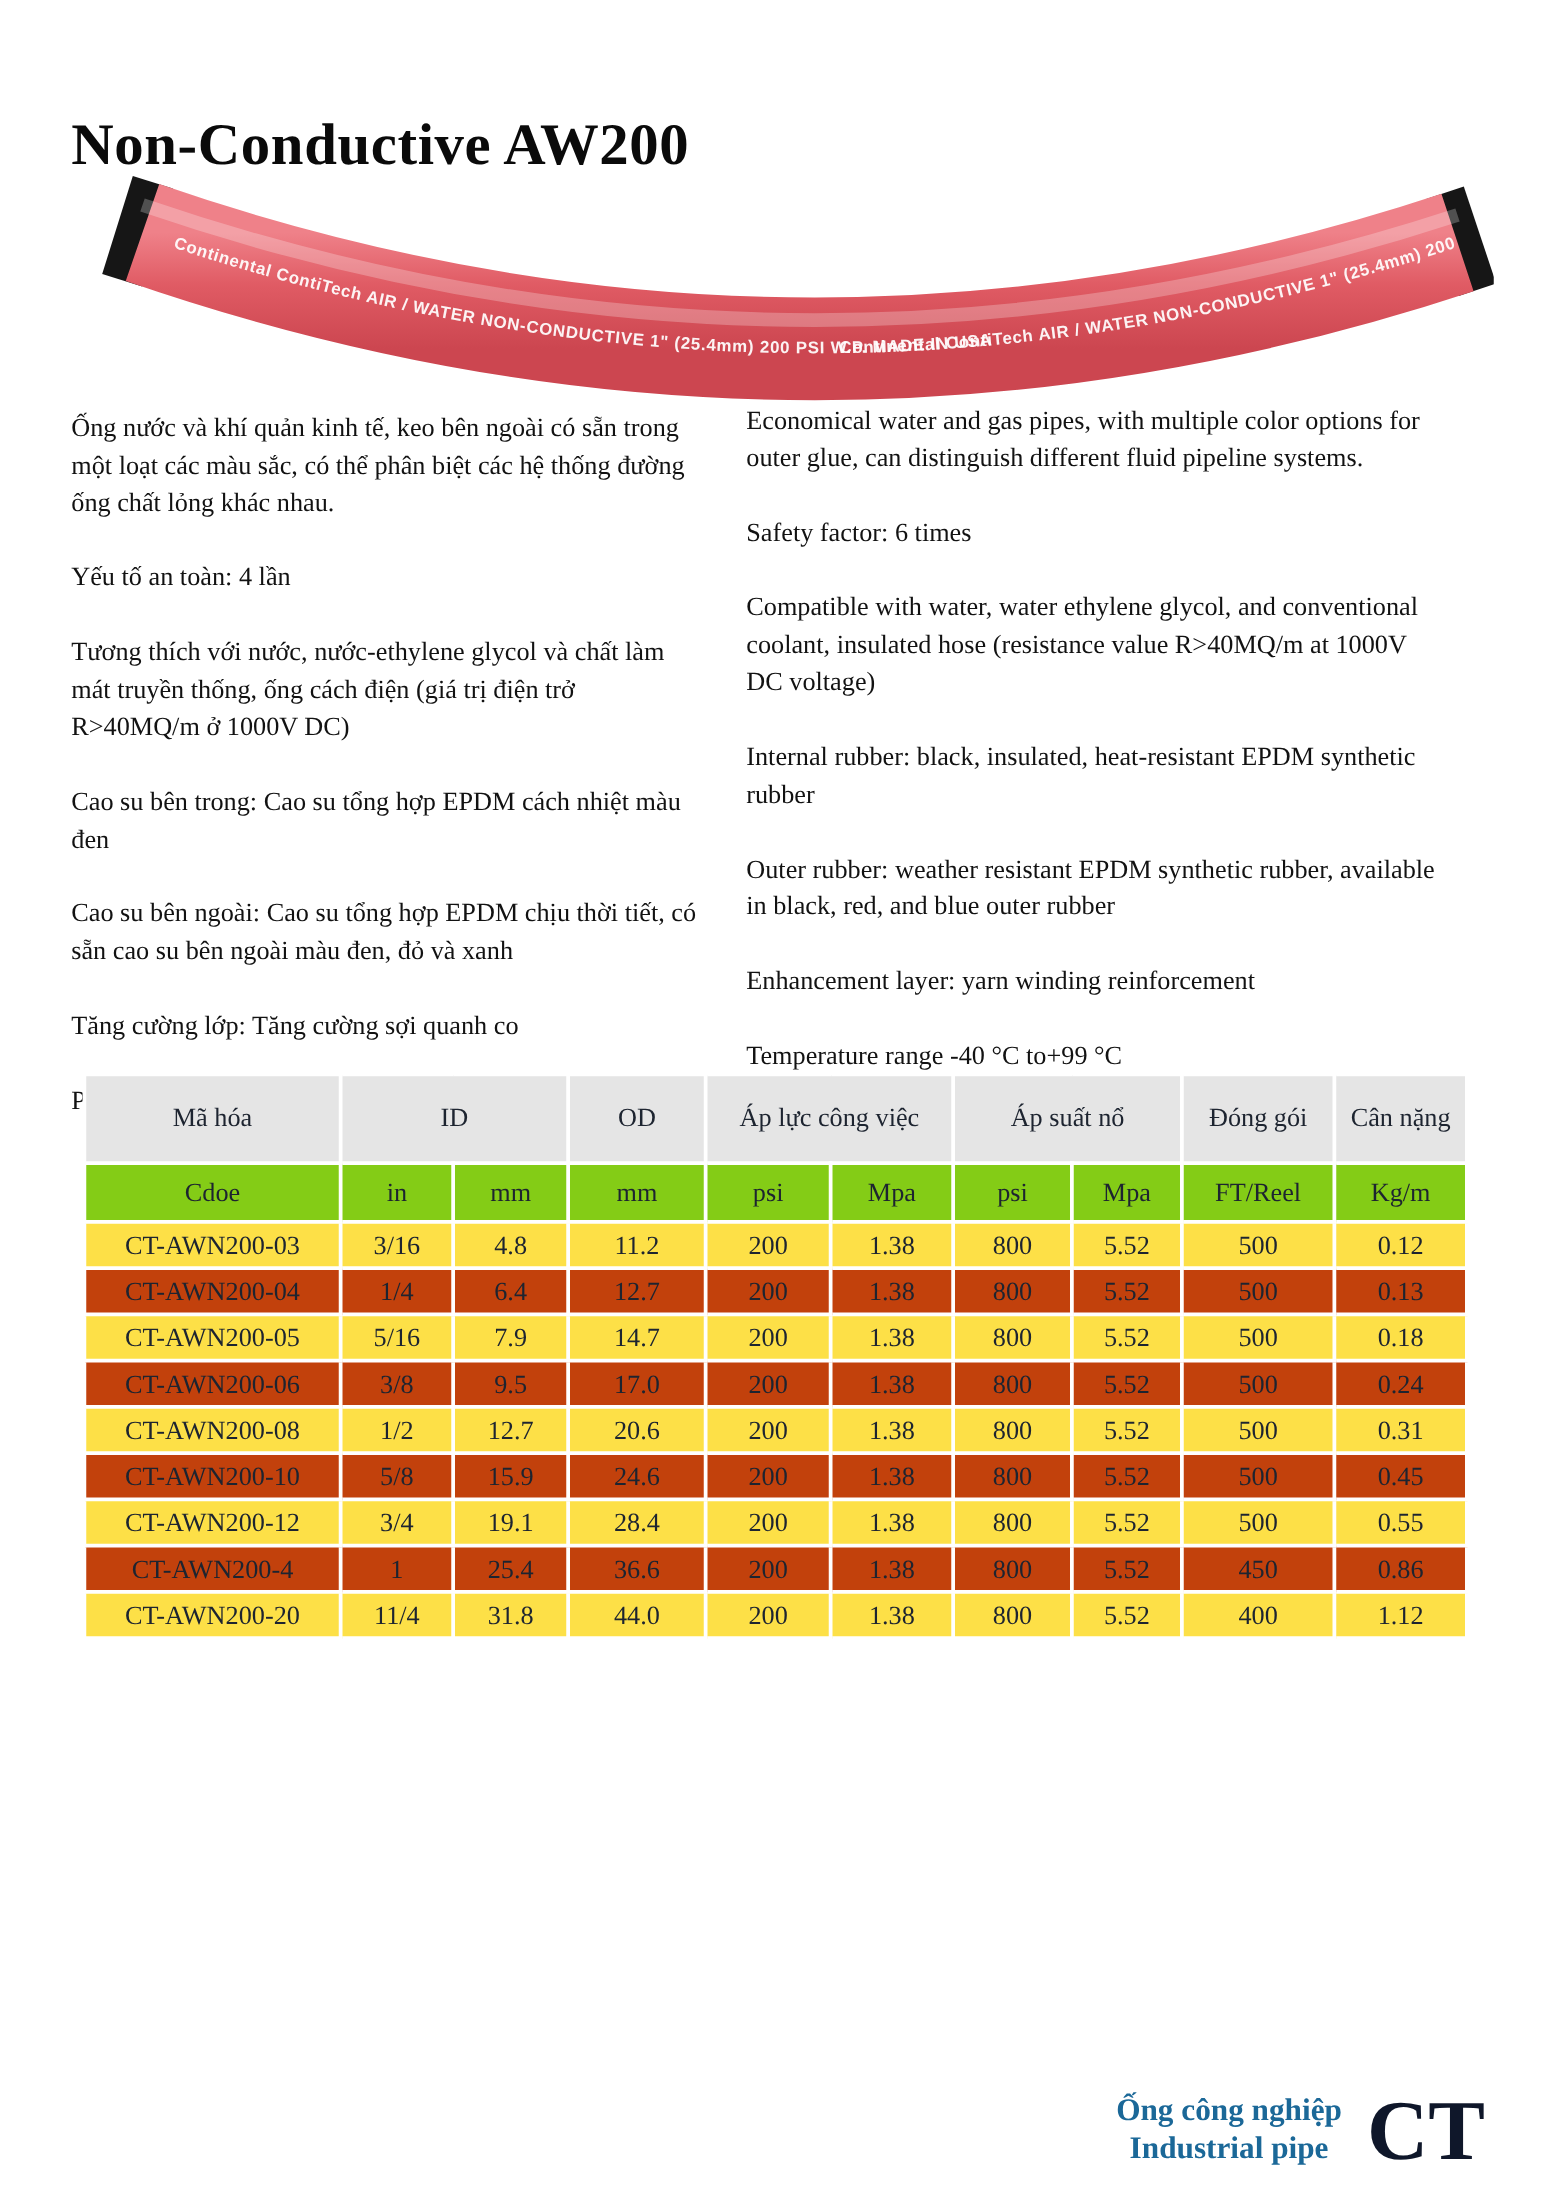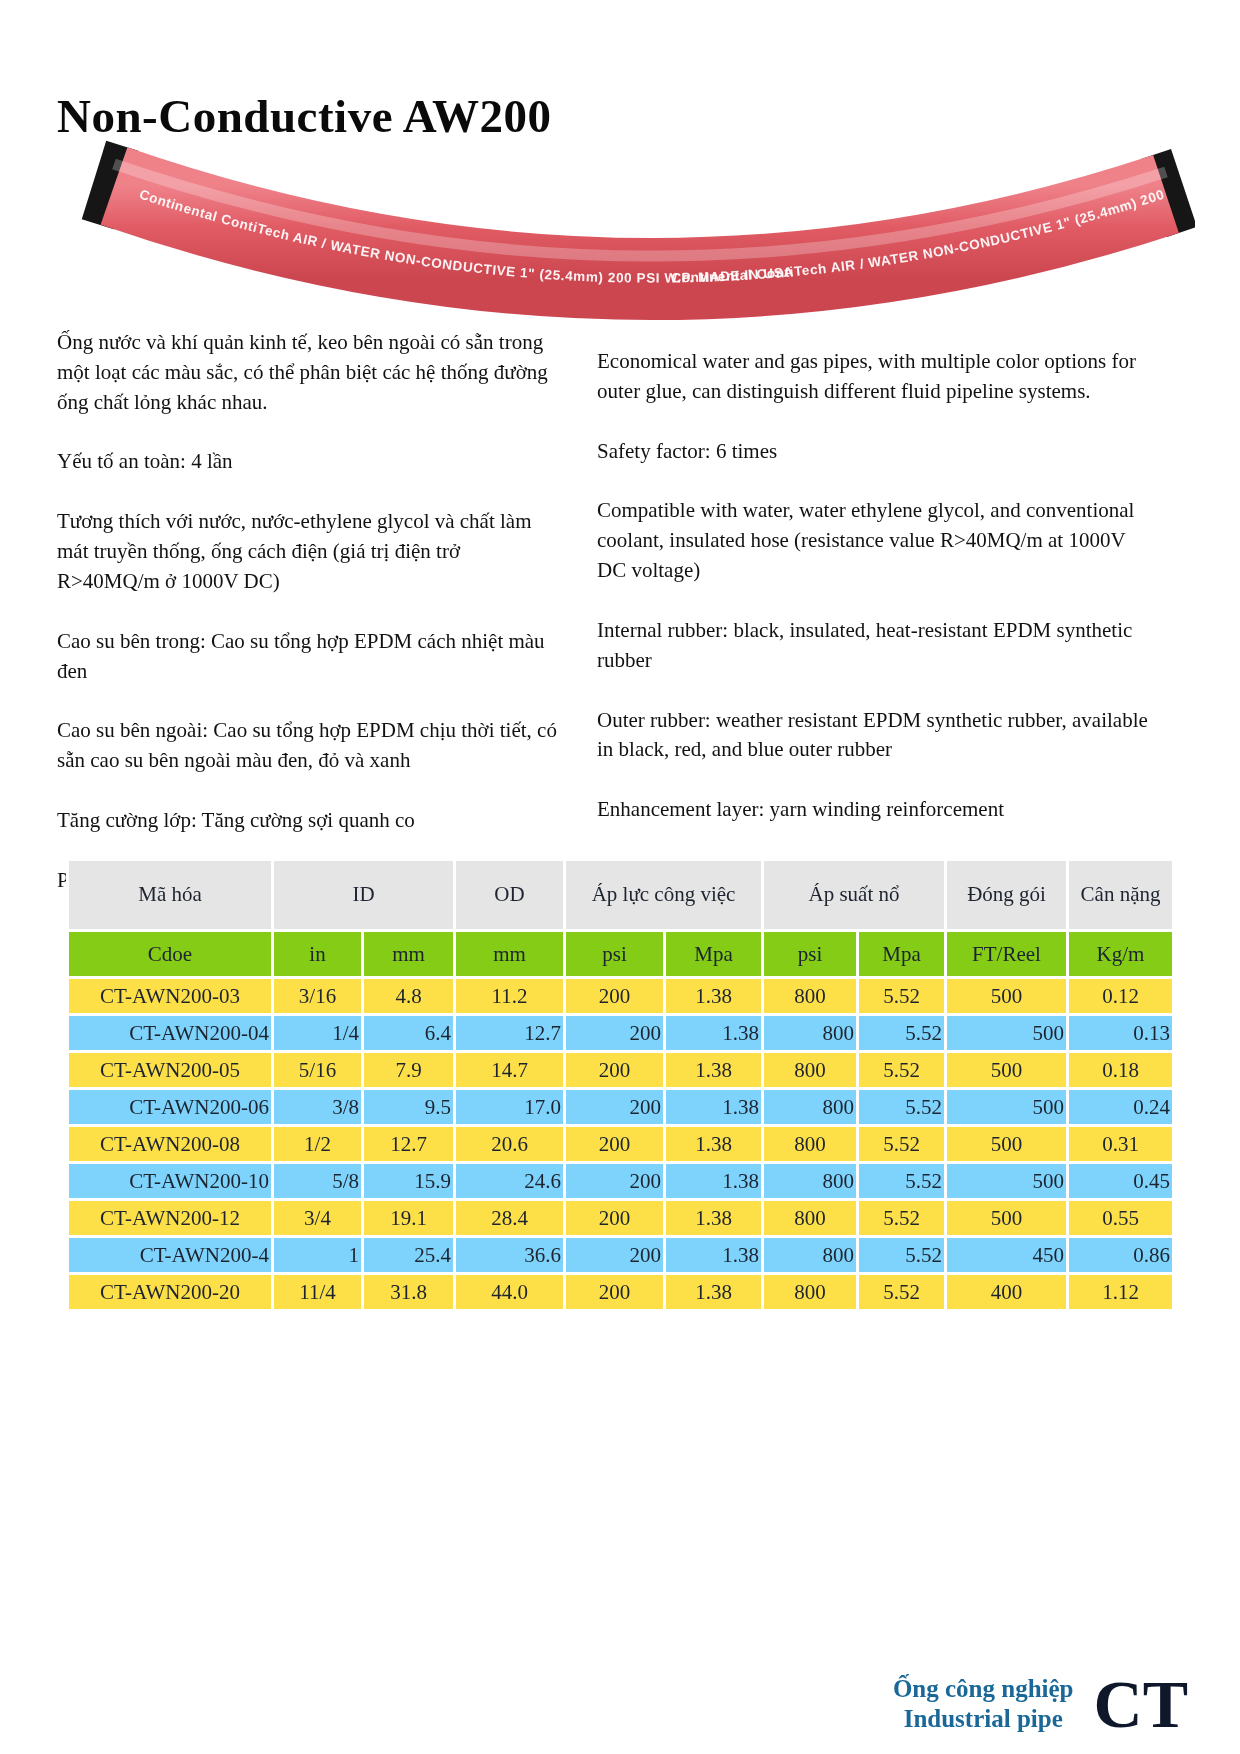--- a/index.html
+++ b/index.html
@@ -26,42 +26,42 @@
     width:1115px; height:205px;
   }
   .col{
     position:absolute;
     font-size:21px;
     line-height:1.42;
     color:#121212;
   }
   .col p{margin:0 0 30px 0;}
   .col-left{left:57px; top:328px; width:508px;}
-  .col-right{left:597px; top:322px; width:552px;margin-top:25px;}
+  .col-right{left:597px; top:322px; width:552px;}
 
   table.spec{
     position:absolute;
     left:66px; top:858px;
     width:1106px;
     border-collapse:collapse;
     table-layout:fixed;
     font-size:21px;
   }
   table.spec td, table.spec th{
     border:3px solid #ffffff;
     text-align:center;
     vertical-align:middle;
     font-weight:normal;
     padding:0 2px;
     color:#1d2430;
   }
   tr.hdr1 th{background:#e5e5e5; height:68px; line-height:1.3;}
   tr.hdr2 td{background:#84cc16; height:44px;}
   tr.row-dark td{background:#fde047; height:34px;}
-  tr.row-light td{background:#7dd3fc; height:34px;text-align:right;}
+  tr.row-light td{background:#c2410c; height:34px;}
   td.code-cell{font-size:21px;}
 
   .footer{
     position:absolute;
     right:52px; bottom:16px;
     display:flex;
     align-items:center;
     gap:20px;
   }
   .footer .labels{

